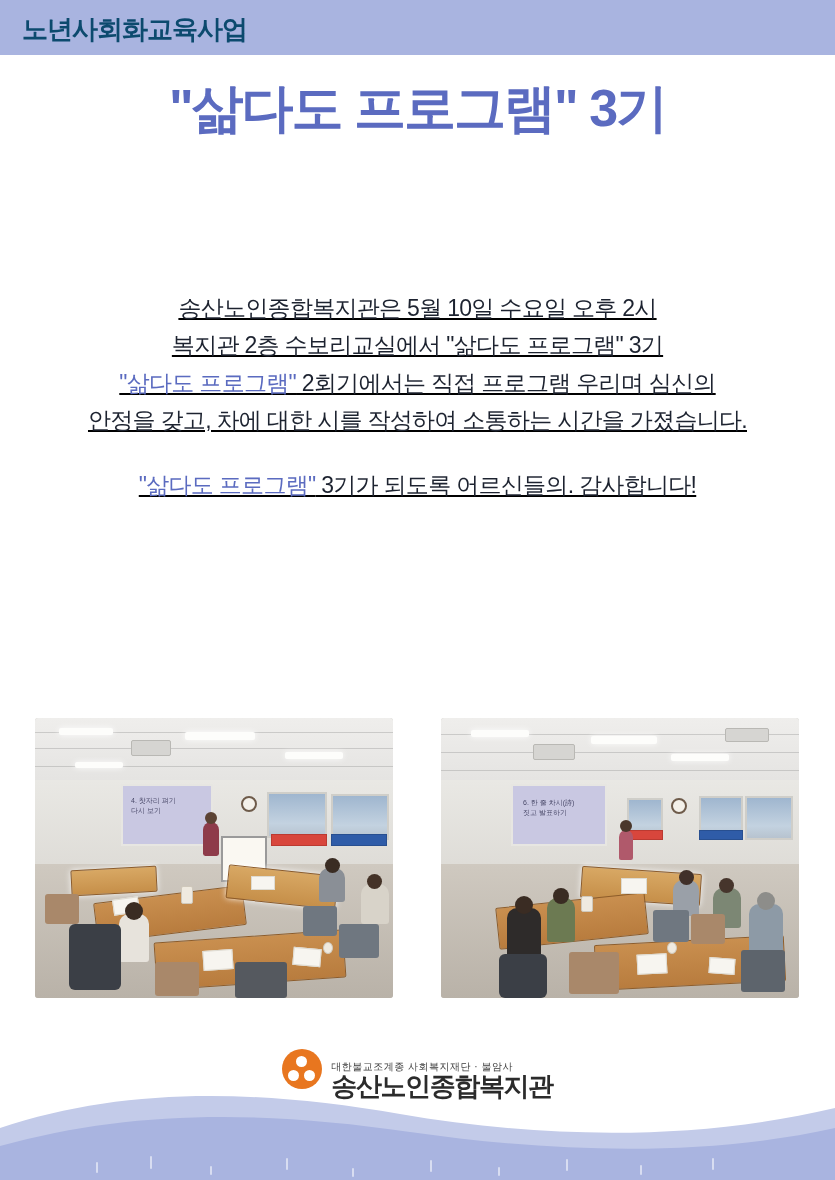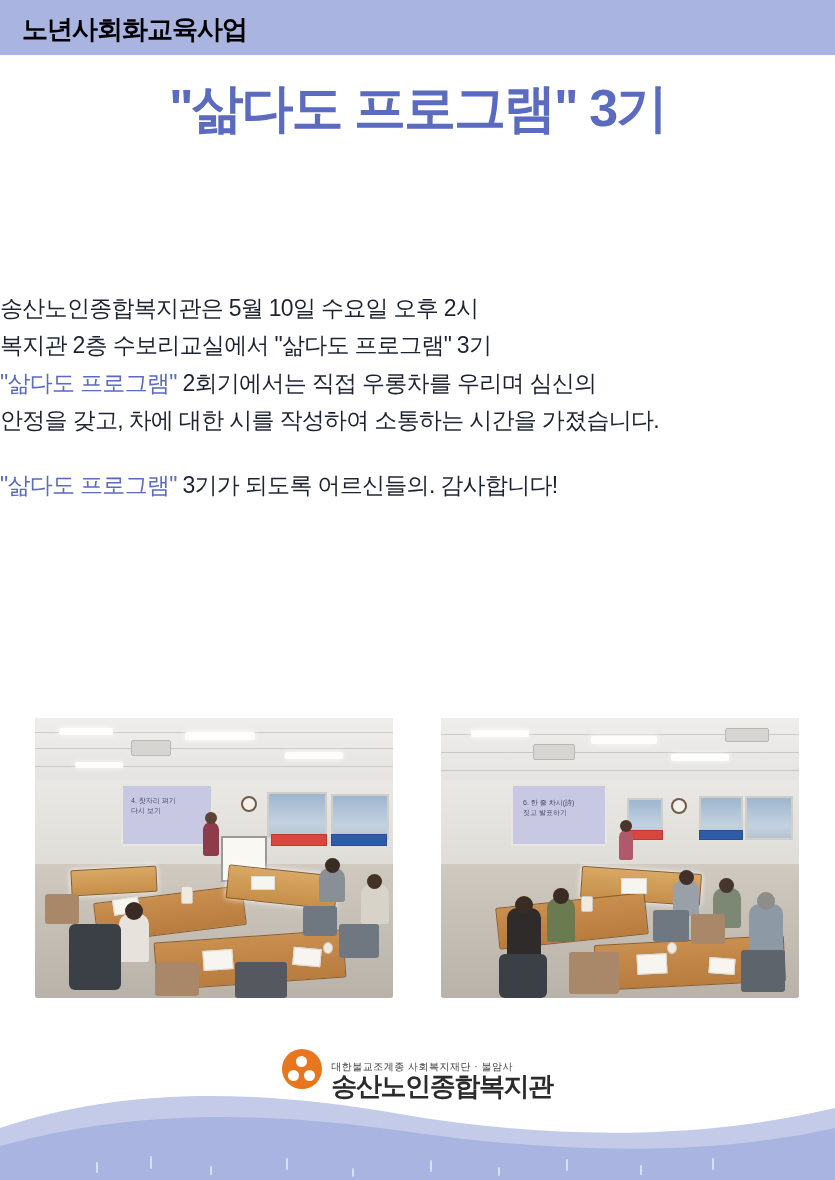--- a/index.html
+++ b/index.html
@@ -25,21 +25,21 @@
     width: 835px;
     height: 55px;
     background: #a9b4e0;
   }
   .top-banner-label {
     position: absolute;
     top: 12px;
     left: 22px;
     font-size: 26px;
     font-weight: bold;
-    color: #000000;
+    color: #0c4a6e;
     letter-spacing: -1px;
     white-space: nowrap;
   }
 
   
   .title-block {
     position: absolute;
     top: 76px;
     left: 0;
     width: 835px;
@@ -54,20 +54,22 @@
   }
   .title-line-1 { color: #5b6bc0; }
   .title-line-2 { color: #222a3d; }
 
   
   .body-text {
     position: absolute;
     top: 290px;
     left: 0;
     width: 835px;
+    text-align: center;
+    text-decoration: underline;
   }
   .body-line {
     font-size: 23px;
     line-height: 1.62;
     color: #1d2330;
     letter-spacing: -0.7px;
     white-space: nowrap;
   }
   .body-line .hl {
     color: #5b6bc0;
@@ -221,21 +223,21 @@
     <div class="top-banner-label">노년사회화교육사업</div>
   </div>
 
   <div class="title-block">
     <div class="title-line title-line-1">"삶다도 프로그램" 3기</div>
   </div>
 
   <div class="body-text">
     <div class="body-line"><span>송산노인종합복지관은 5월 10일 수요일 오후 2시</span><span class="hl"></span><span></span></div>
     <div class="body-line"><span>복지관 2층 수보리교실에서 "삶다도 프로그램" 3기</span><span class="hl"></span><span></span></div>
-    <div class="body-line"><span></span><span class="hl">"삶다도 프로그램"</span><span> 2회기에서는 직접 우롱차를 우리며 심신의</span></div>
+    <div class="body-line"><span></span><span class="hl">"삶다도 프로그램"</span><span> 2회기에서는 직접 프로그램 우리며 심신의</span></div>
     <div class="body-line"><span>안정을 갖고, 차에 대한 시를 작성하여 소통하는 시간을 가졌습니다.</span><span class="hl"></span><span></span></div>
 
     <div class="body-gap"></div>
 
     <div class="body-line"><span></span><span class="hl">"삶다도 프로그램"</span><span> 3기가 되도록 어르신들의. 감사합니다!</span></div>
   </div>
 
   <div class="photos">
 
     <div class="photo photo-left">

